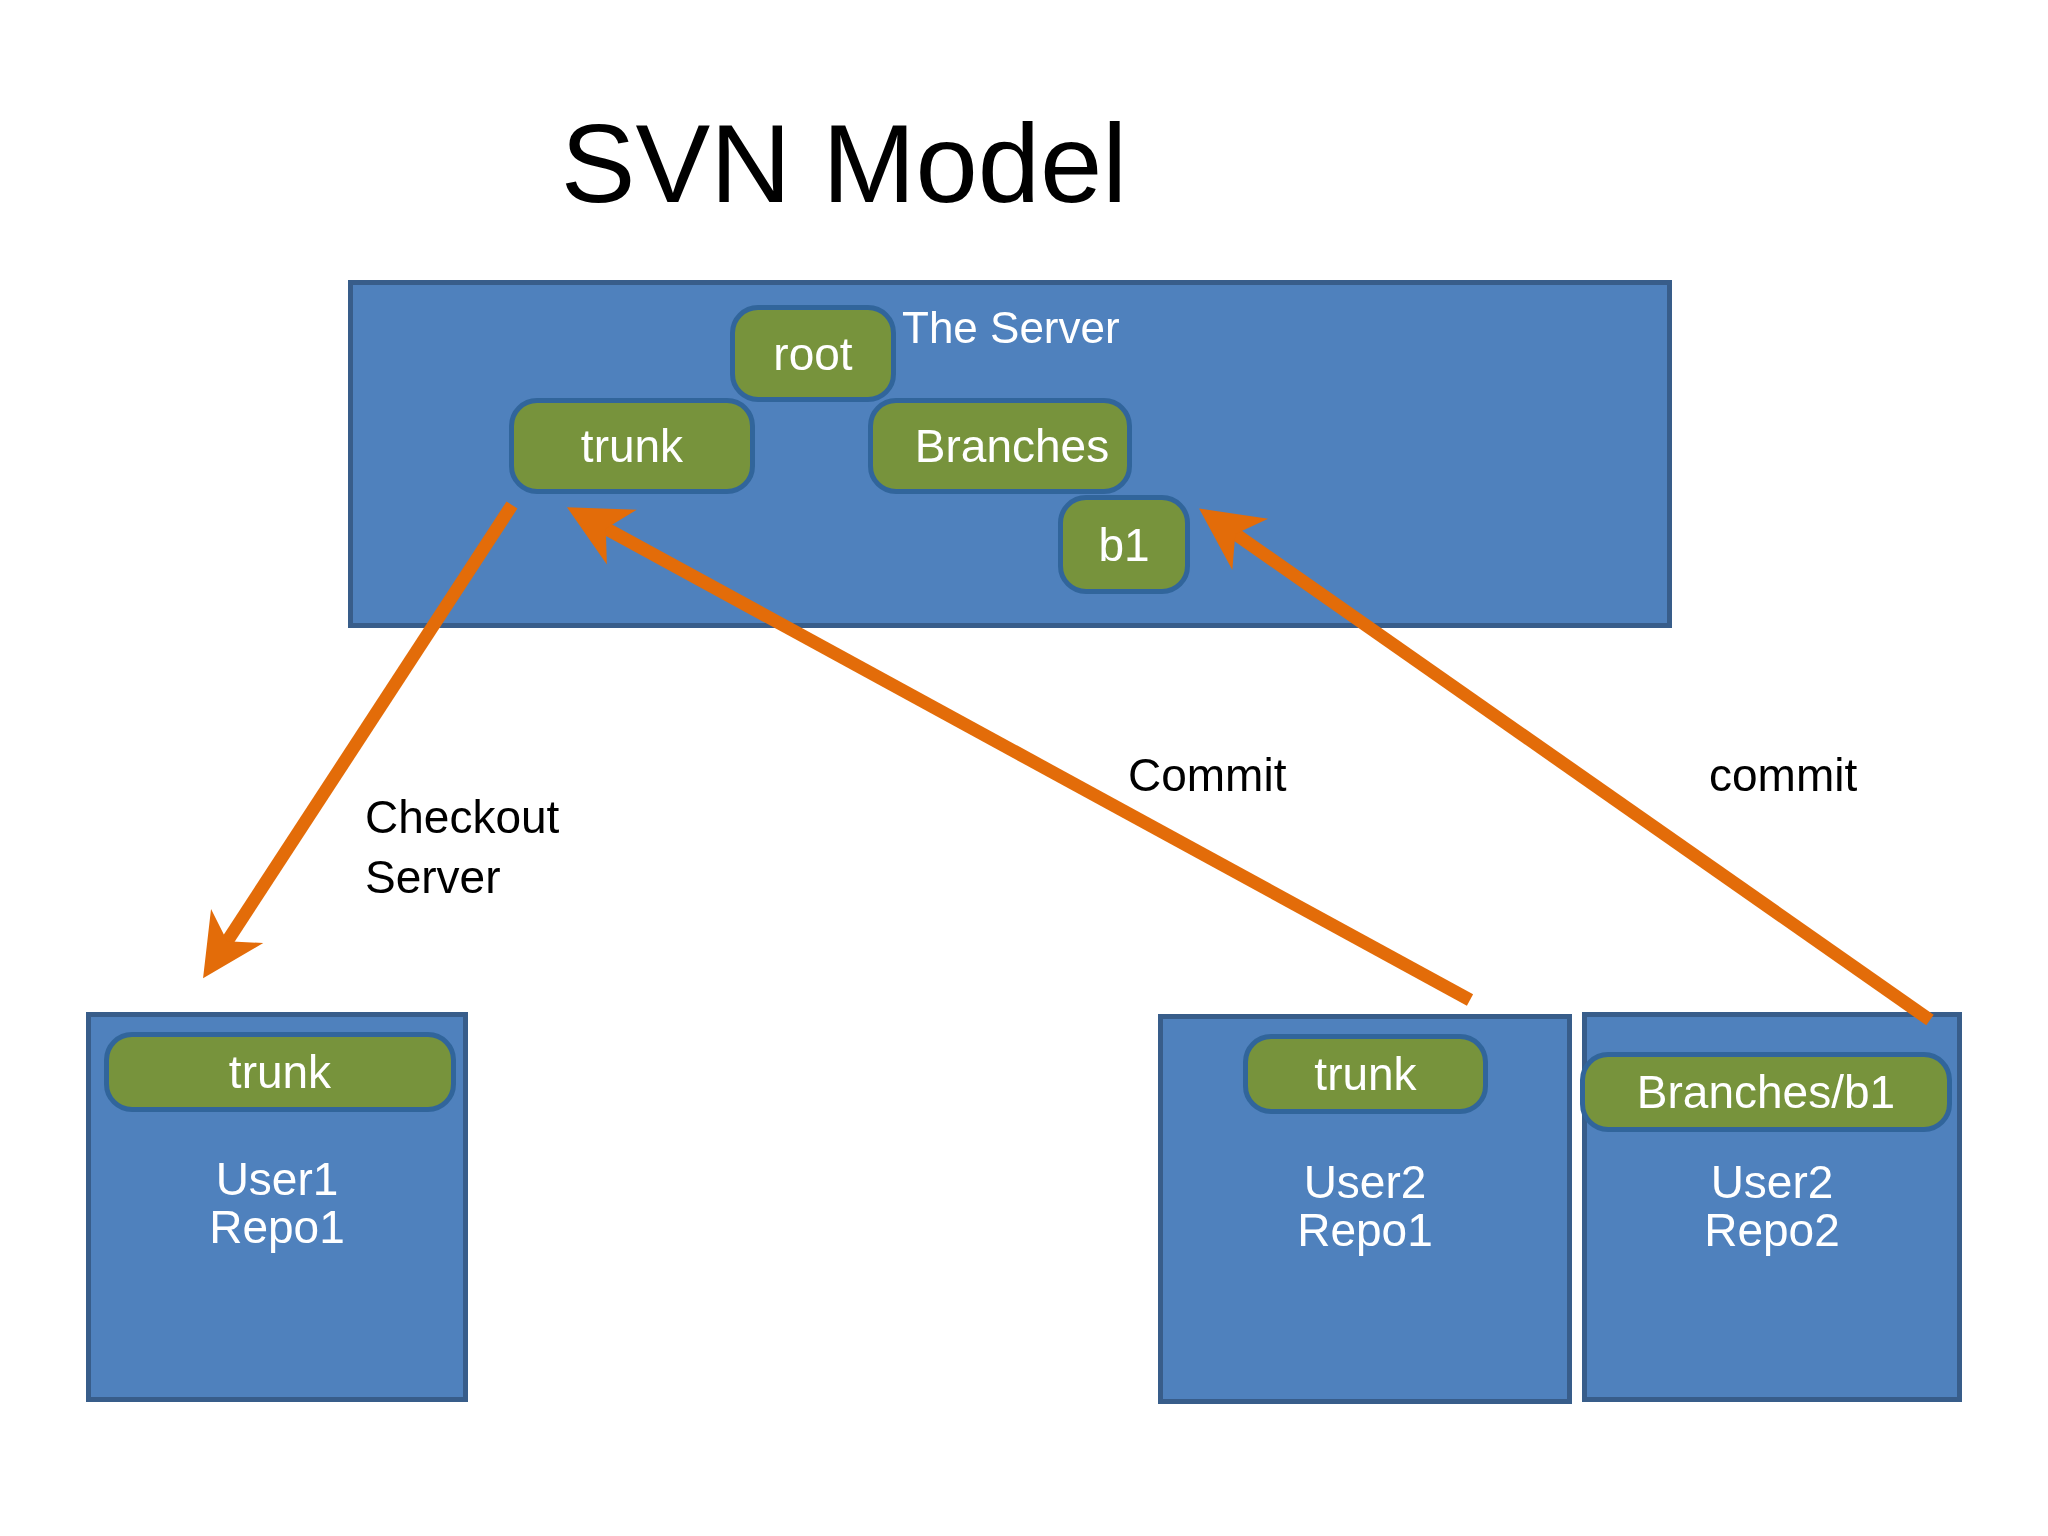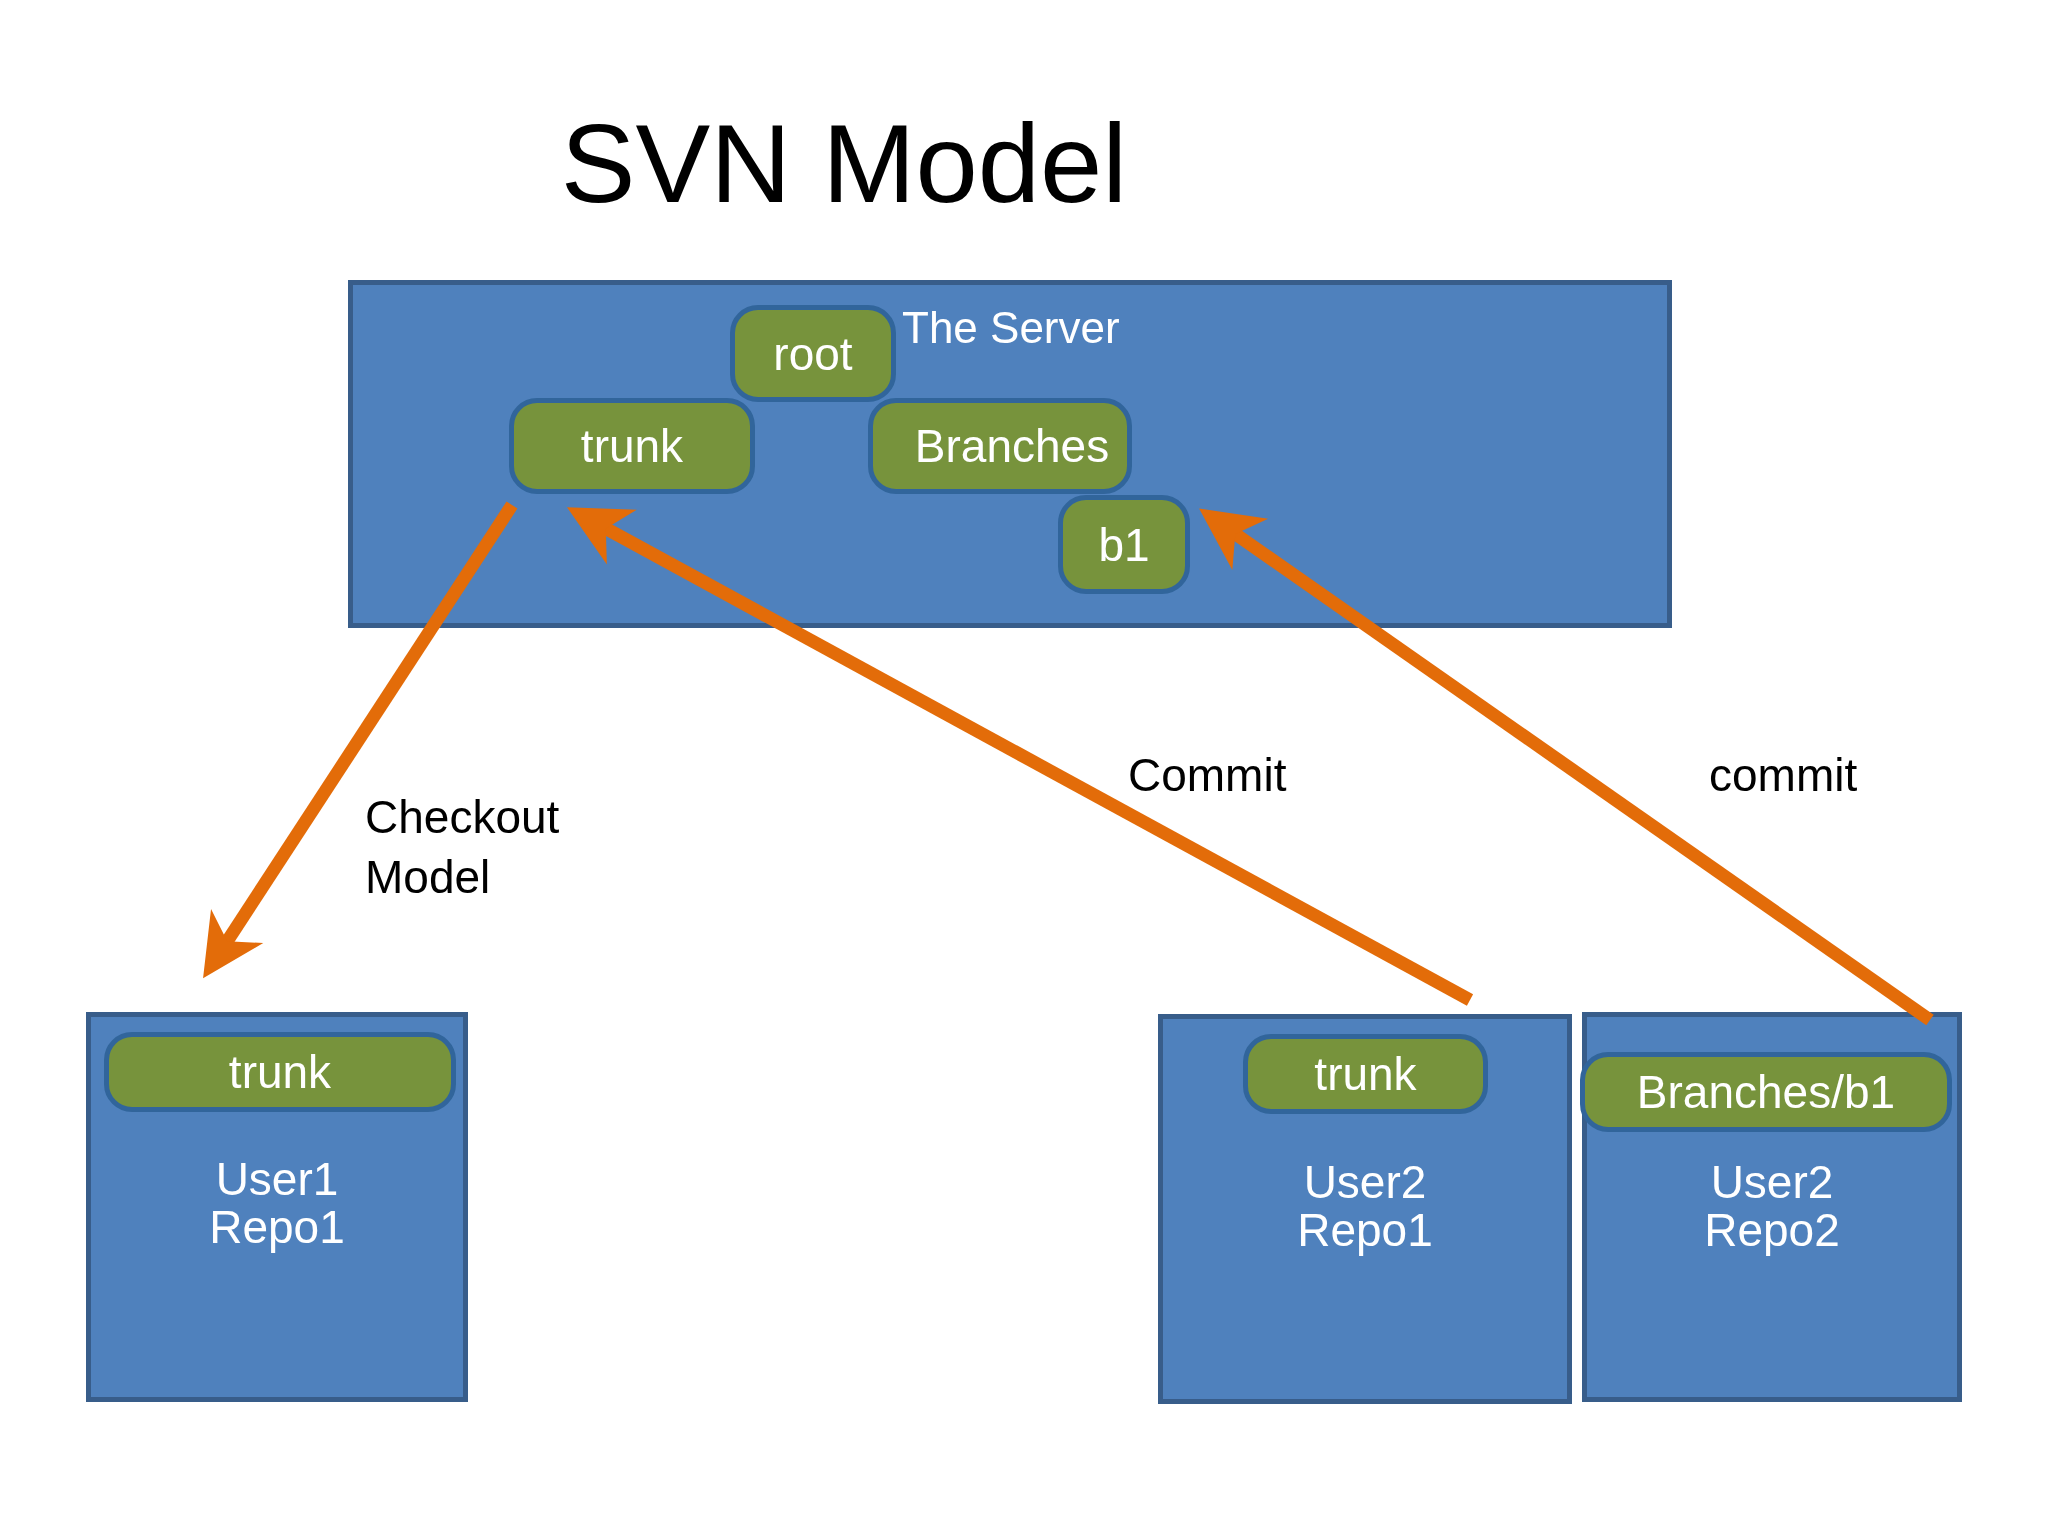--- a/index.html
+++ b/index.html
@@ -126,19 +126,19 @@
     <g>
       <line x1="1470" y1="1000" x2="583" y2="516" stroke="#e36c09" stroke-width="13" marker-end="url(#ah)"></line>
     </g>
 
     <g>
       <line x1="1930" y1="1020" x2="1214" y2="519" stroke="#e36c09" stroke-width="13" marker-end="url(#ah)"></line>
     </g>
   </svg>
 
   <div class="black-label" style="left:365px; top:790px;">Checkout</div>
-  <div class="black-label" style="left:365px; top:850px;">Model</div>
+  <div class="black-label" style="left:365px; top:850px;">Server</div>
 
   <div class="black-label" style="left:1128px; top:748px;">Commit</div>
 
   <div class="black-label" style="left:1709px; top:748px;">commit</div>
 
 </div>
 
 </body></html>

